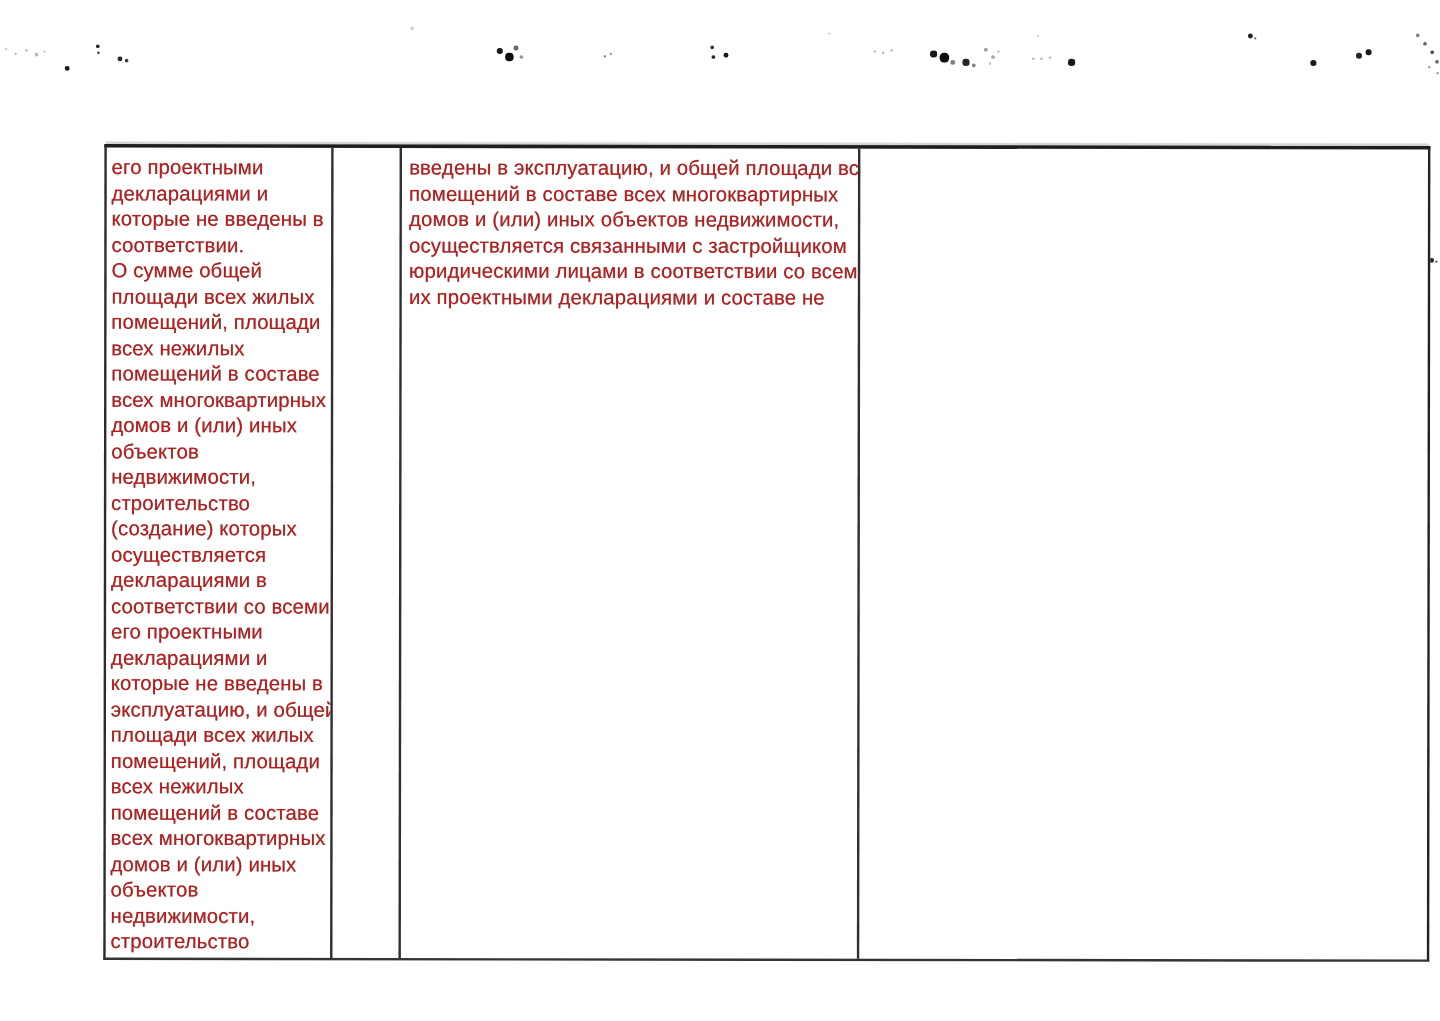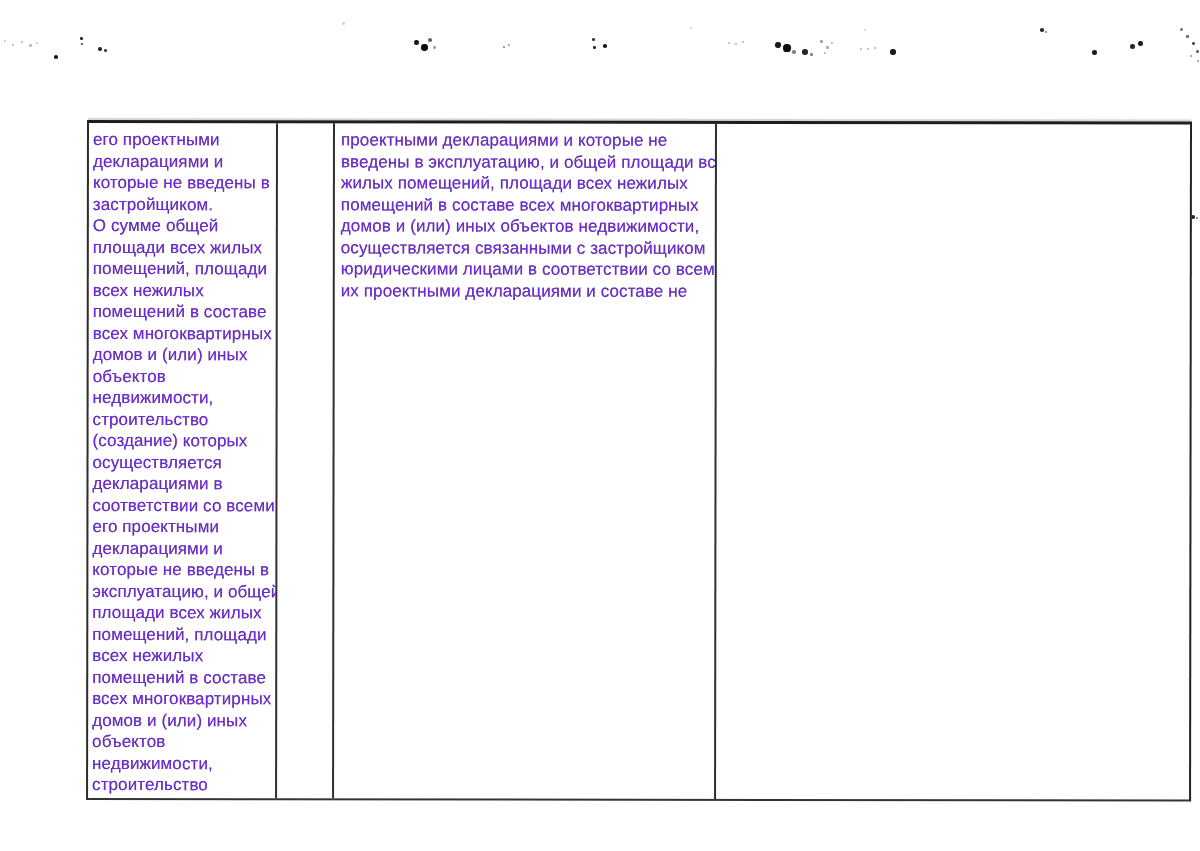--- a/index.html
+++ b/index.html
@@ -35,21 +35,21 @@
     height: 100%;
     overflow: hidden;
   }
   .col-1 { width: 189px; padding: 6px 2px 0 4px; }
   .col-2 { width: 57px; }
   .col-3 { width: 382px; padding: 6px 4px 0 6px; }
   .col-4 { flex: 1; border-right: none; }
   .cell-text {
     font-size: 17px;
     line-height: 21.5px;
-    color: #6d28d9;
+    color: #b91c1c;
     text-shadow: 0 0 0.6px rgba(20,20,20,0.55);
     letter-spacing: 0.1px;
   }
   .cell-text .tl { white-space: nowrap; }
   .sup-unit {
     font-size: 11px;
     position: relative;
     top: -6px;
     margin-left: 1px;
   }
@@ -115,21 +115,21 @@
       <div class="speck" style="left: 1191px; top: 215px; width: 4px; height: 4px; opacity: 0.85;"></div>
       <div class="speck" style="left: 1196px; top: 217px; width: 2px; height: 2px; opacity: 0.6;"></div>
     </div>
 
   <div class="scan-table">
     <div class="col col-1">
       <div class="cell-text">
           <div class="tl">его проектными</div>
           <div class="tl">декларациями и</div>
           <div class="tl">которые не введены в</div>
-          <div class="tl">застройщиком.</div>
+          <div class="tl">соответствии.</div>
           <div class="tl">О сумме общей</div>
           <div class="tl">площади всех жилых</div>
           <div class="tl">помещений, площади</div>
           <div class="tl">всех нежилых</div>
           <div class="tl">помещений в составе</div>
           <div class="tl">всех многоквартирных</div>
           <div class="tl">домов и (или) иных</div>
           <div class="tl">объектов</div>
           <div class="tl">недвижимости,</div>
           <div class="tl">строительство</div>
@@ -149,23 +149,21 @@
           <div class="tl">домов и (или) иных</div>
           <div class="tl">объектов</div>
           <div class="tl">недвижимости,</div>
           <div class="tl">строительство</div>
         </div>
     </div>
     <div class="col col-2"></div>
     <div class="col col-3">
       <div class="cell-text">
         <div>
-            <div class="tl">проектными декларациями и которые не</div>
             <div class="tl">введены в эксплуатацию, и общей площади всех</div>
-            <div class="tl">жилых помещений, площади всех нежилых</div>
             <div class="tl">помещений в составе всех многоквартирных</div>
             <div class="tl">домов и (или) иных объектов недвижимости,</div>
             <div class="tl">осуществляется связанными с застройщиком</div>
             <div class="tl">юридическими лицами в соответствии со всеми</div>
             <div class="tl">их проектными декларациями и составе не</div>
           </div>
       </div>
     </div>
     <div class="col col-4"></div>
   </div>

